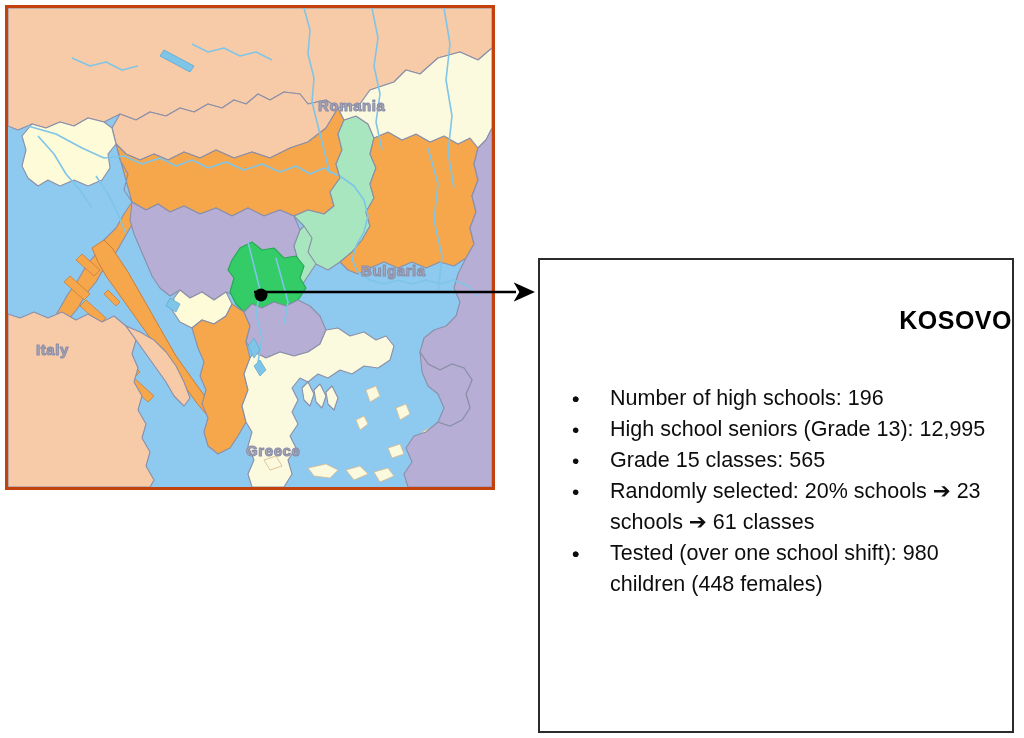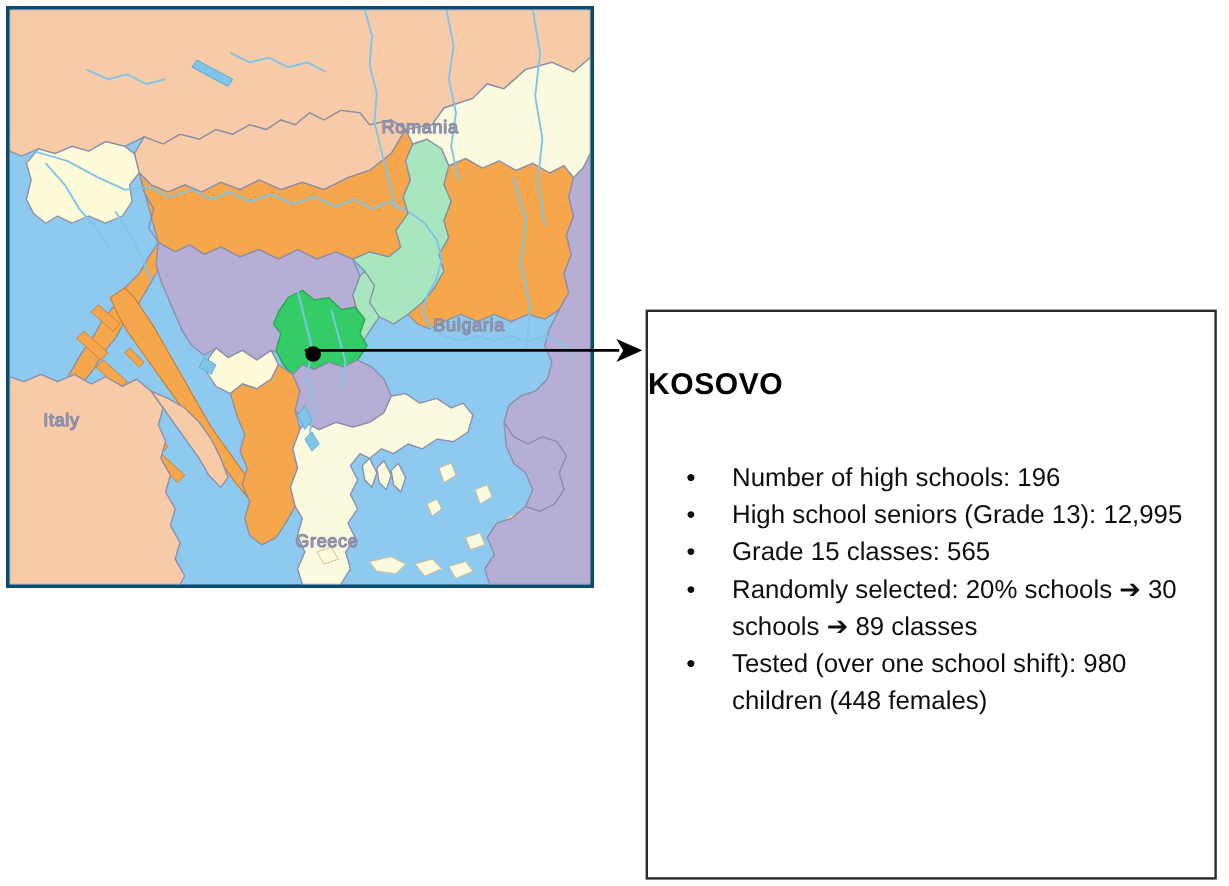--- a/index.html
+++ b/index.html
@@ -17,24 +17,25 @@
     color: #000000;
   }
 
   
   #map-figure {
     position: absolute;
     left: 5px;
     top: 5px;
     width: 490px;
     height: 485px;
-    border: 3px solid #0c4a6e;
+    border: 3px solid #c2410c;
     box-sizing: border-box;
     background: #8ec9f0;
     overflow: hidden;
+    font-weight: bold;
   }
   #map-svg {
     display: block;
     width: 100%;
     height: 100%;
   }
   .country-label {
     font-family: "Liberation Sans", sans-serif;
     font-size: 15px;
     fill: #b0a8b9;
@@ -56,21 +57,21 @@
     position: absolute;
     left: 538px;
     top: 258px;
     width: 476px;
     height: 475px;
     box-sizing: border-box;
     border: 2px solid #2b2b2b;
     background: #ffffff;
   }
   #panel-title {
-    text-align: left;
+    text-align: right;
     font-size: 25px;
     font-weight: bold;
     letter-spacing: 0.5px;
     margin: 46px 0 0 0;
     color: #000000;
   }
   #fact-list {
     list-style: none;
     margin: 48px 0 0 0;
     padding: 0 14px 0 18px;
@@ -301,21 +302,21 @@
     <li>
       <span class="bullet-dot">•</span>
       <span>High school seniors (Grade 13): 12,995</span>
     </li>
     <li>
       <span class="bullet-dot">•</span>
       <span>Grade 15 classes: 565</span>
     </li>
     <li>
       <span class="bullet-dot">•</span>
-      <span>Randomly selected:  20% schools ➔ 30 schools ➔ 89 classes</span>
+      <span>Randomly selected:  20% schools ➔ 23 schools ➔ 61 classes</span>
     </li>
     <li>
       <span class="bullet-dot">•</span>
     </li>
     <li>
       <span class="bullet-dot">•</span>
       <span>Tested (over one school shift): 980 children (448 females)</span>
     </li>
   </ul>
 </div>

